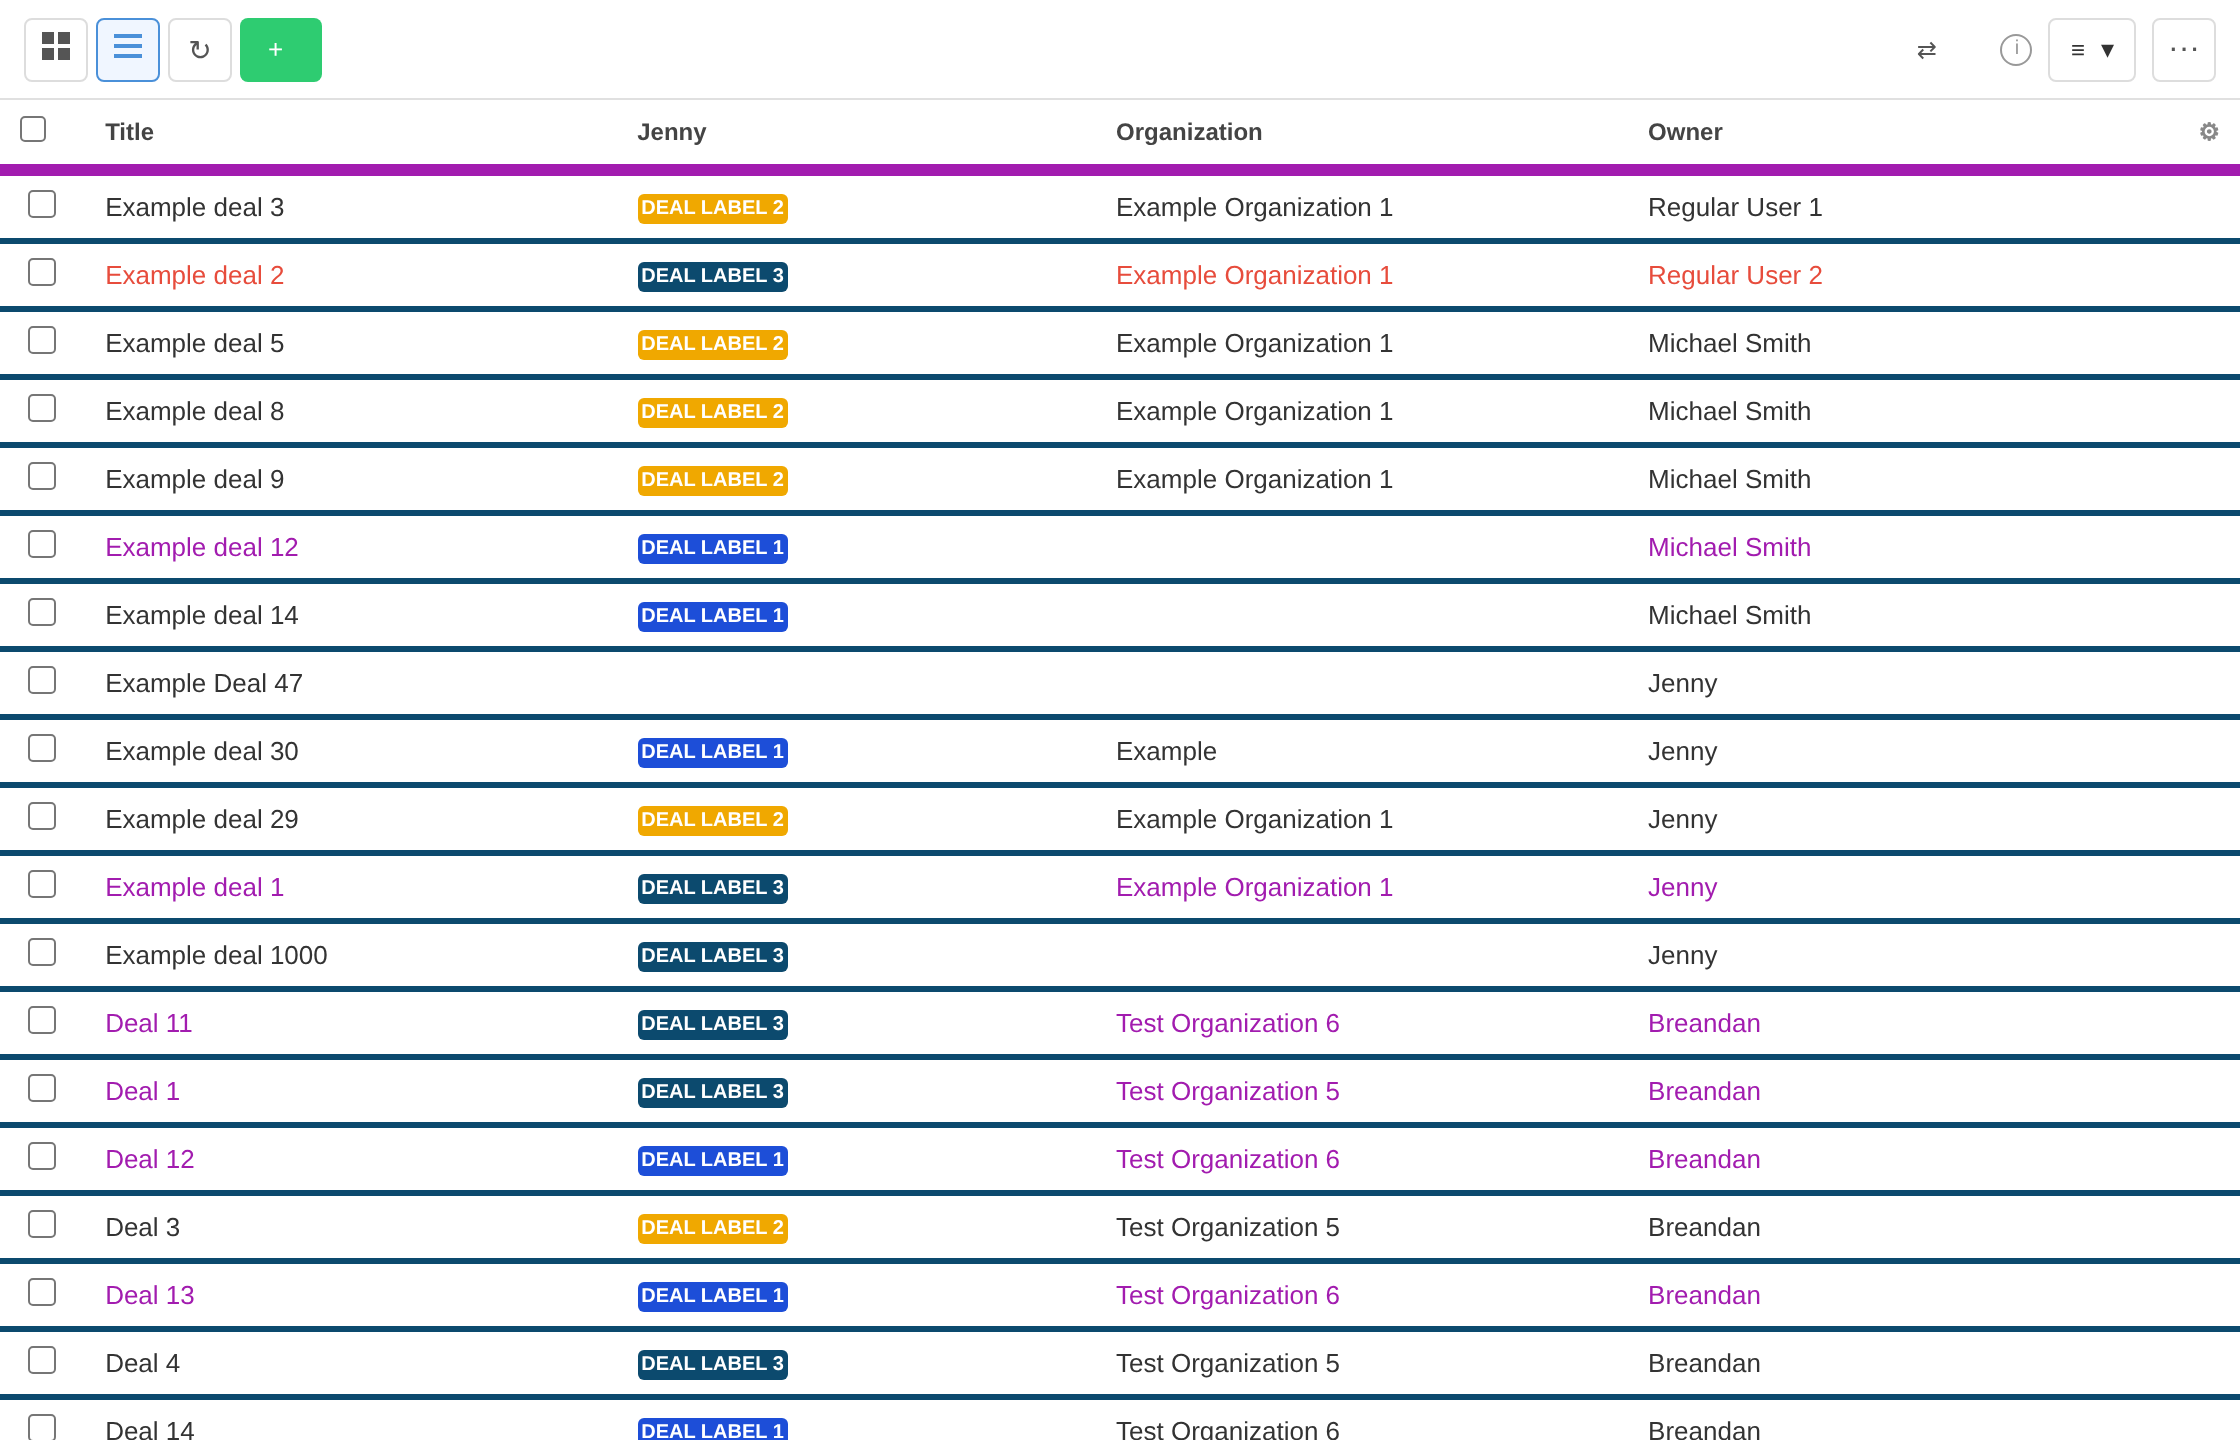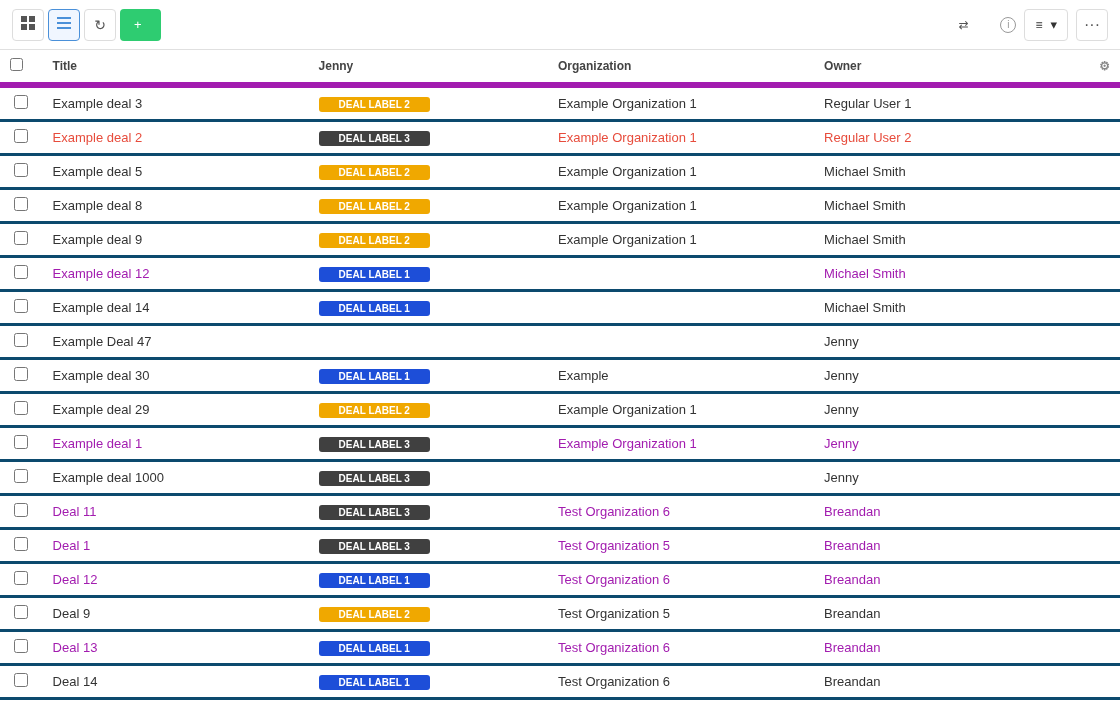--- a/index.html
+++ b/index.html
@@ -150,30 +150,30 @@
     td:first-child { width: 32px; text-align: center; }
 
     .checkbox-cell input[type=checkbox] {
       cursor: pointer;
       width: 14px;
       height: 14px;
     }
 
     .deal-label {
       display: inline-block;
-      padding: 2px 20px;
+      padding: 2px 2px;
       border-radius: 3px;
       font-size: 10px;
       font-weight: 700;
       color: #fff;
       white-space: nowrap;
     }
 
     .label-yellow { background: #f0a800; }
-    .label-red { background: #404040; }
+    .label-red { background: #0c4a6e; }
     .label-blue { background: #1d4ed8; }
 
     .link-green { color: #a21caf; cursor: pointer; }
     .link-red { color: #e74c3c; cursor: pointer; }
 
     .settings-icon {
       display: inline-flex;
       align-items: center;
       justify-content: center;
       cursor: pointer;
@@ -364,32 +364,40 @@
         <tr>
           <td class="checkbox-cell"><input type="checkbox" style=""></td>
           <td class="link-green">Deal 12</td>
           <td><span class="deal-label label-blue">DEAL LABEL 1</span></td>
           <td class="link-green">Test Organization 6</td>
           <td class="link-green">Breandan</td>
           <td></td>
         </tr>
         <tr>
           <td class="checkbox-cell"><input type="checkbox" style=""></td>
-          <td>Deal 9</td>
+          <td>Deal 3</td>
           <td><span class="deal-label label-yellow">DEAL LABEL 2</span></td>
           <td>Test Organization 5</td>
           <td>Breandan</td>
           <td></td>
         </tr>
         <tr>
           <td class="checkbox-cell"><input type="checkbox" style=""></td>
           <td class="link-green">Deal 13</td>
           <td><span class="deal-label label-blue">DEAL LABEL 1</span></td>
           <td class="link-green">Test Organization 6</td>
           <td class="link-green">Breandan</td>
+          <td></td>
+        </tr>
+        <tr>
+          <td class="checkbox-cell"><input type="checkbox" style=""></td>
+          <td>Deal 4</td>
+          <td><span class="deal-label label-red">DEAL LABEL 3</span></td>
+          <td>Test Organization 5</td>
+          <td>Breandan</td>
           <td></td>
         </tr>
         <tr>
           <td class="checkbox-cell"><input type="checkbox" style=""></td>
           <td>Deal 14</td>
           <td><span class="deal-label label-blue">DEAL LABEL 1</span></td>
           <td>Test Organization 6</td>
           <td>Breandan</td>
           <td></td>
         </tr>

